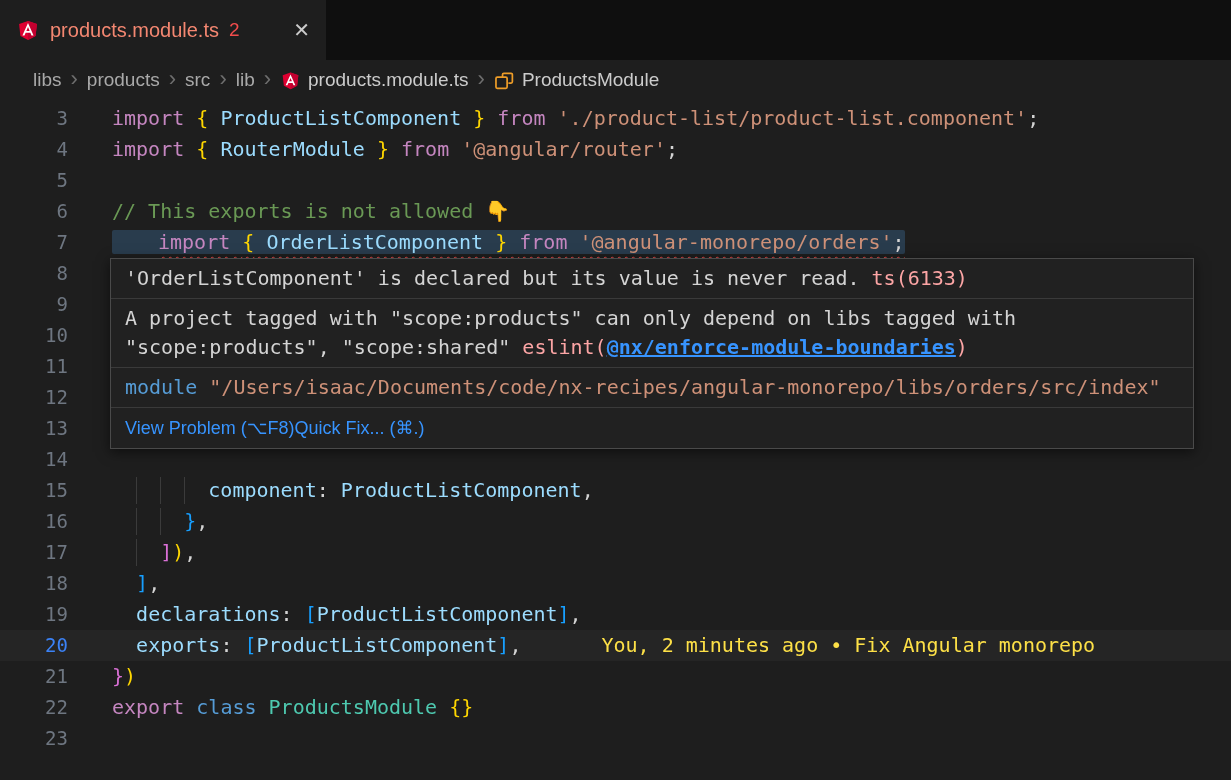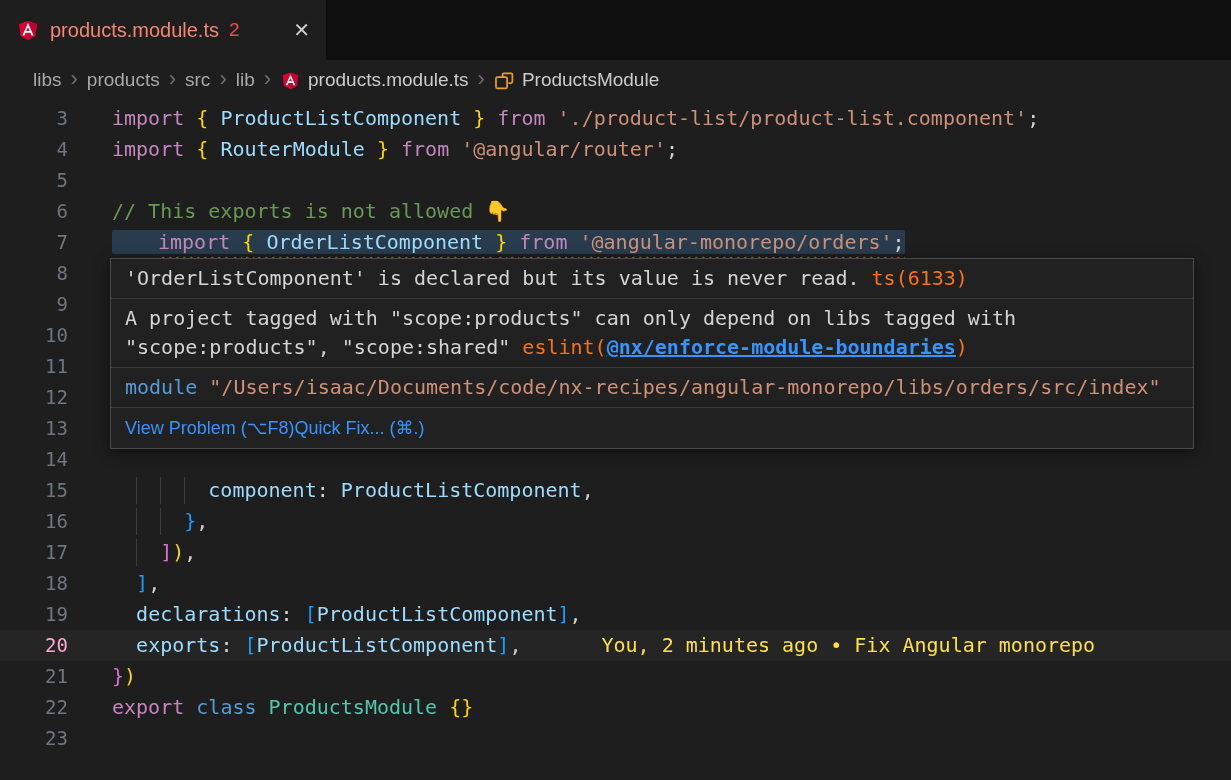--- a/index.html
+++ b/index.html
@@ -38,21 +38,21 @@
     position:relative; flex:1; background:#1e1e1e;
     font-family:"DejaVu Sans Mono", monospace; font-size:20px;
   }
   .lines { padding-top:3px; }
   .line { display:flex; height:31px; line-height:31px; white-space:pre; }
   .line.active { background:rgba(255,255,255,0.035); }
   .gutter {
     width:68px; flex:none; text-align:right; color:#6e7681;
     font-size:19px; user-select:none; cursor:pointer;
   }
-  .line.active .gutter { color:#f9a8d4; }
+  .line.active .gutter { color:#3b82f6; }
   .code { margin-left:44px; position:relative; flex:1; }
   .guide { position:absolute; top:2px; bottom:2px; width:1px; background:#3b3b3b; }
 
   .sel-wrap {
     background:rgba(56,97,136,0.45); border-radius:2px;
     text-decoration-line:underline; text-decoration-style:wavy;
     text-decoration-color:#f14c4c; text-decoration-thickness:1px;
     text-underline-offset:7px;
     padding-left:46px;
   }
@@ -62,21 +62,21 @@
   .c-kw      { color:#c586c0; }
   .c-kw2     { color:#569cd6;margin-top:12px; }
   .c-ident   { color:#9cdcfe; }
   .c-type    { color:#4ec9b0; }
   .c-str     { color:#ce9178;margin-top:38px; }
   .c-comment { color:#6a9955; }
   .c-fg      { color:#d4d4d4; }
   .c-b1      { color:#ffd700; }
   .c-b2      { color:#da70d6; }
   .c-b3      { color:#179fff; }
-  .c-dim     { color:#f97316; }
+  .c-dim     { color:#fca5a5; }
   .c-emoji   { color:#fbc02d; }
   .c-link    { color:#3794ff; text-decoration:underline; cursor:pointer;font-weight:bold; }
 
   
   .hover-popup {
     position:absolute; left:110px; top:158px; width:1084px;
     background:#212121; border:1px solid #4a4a4a;
     box-shadow:0 3px 12px rgba(0,0,0,0.55); z-index:5;
   }
   .hover-row {

